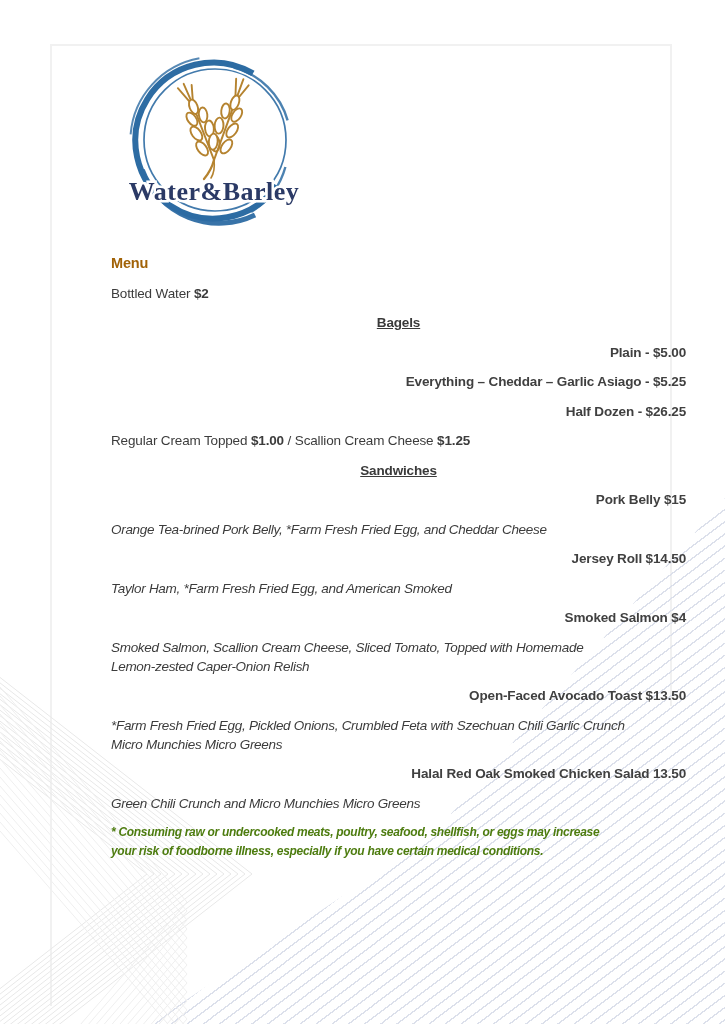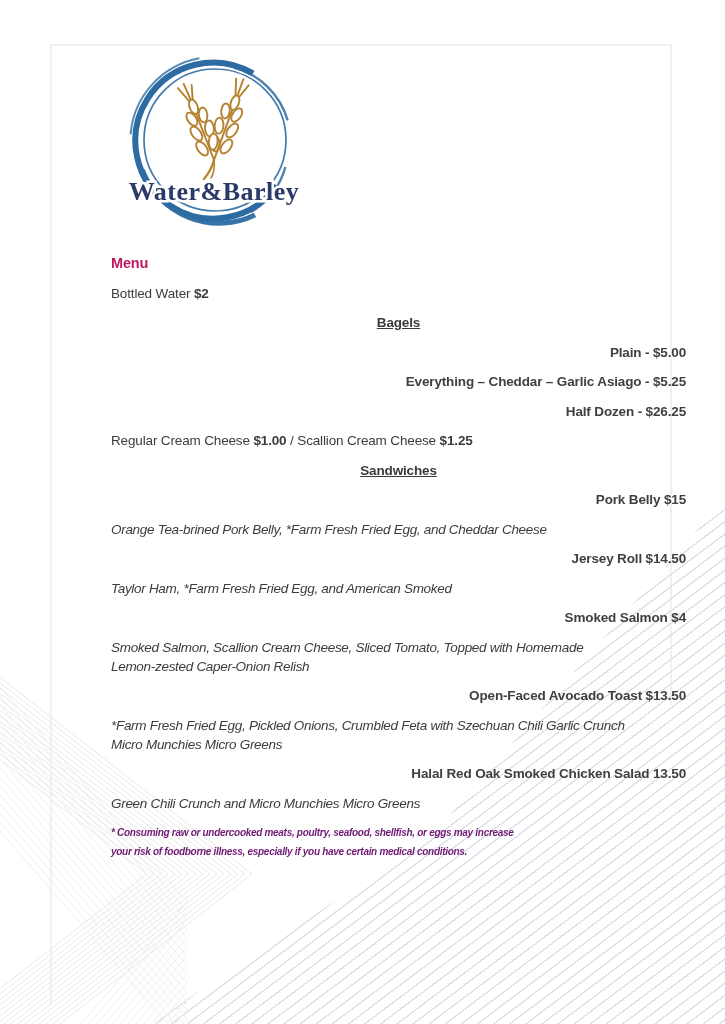--- a/index.html
+++ b/index.html
@@ -23,26 +23,26 @@
 
   
   #logo{position:absolute;left:112px;top:48px;}
 
   
   .menu{
     position:absolute;left:111px;top:254px;width:575px;
     color:#3c3c3c;font-size:13.5px;line-height:19px;letter-spacing:-0.15px;
   }
   .menu p{margin:0 0 10.5px 0;white-space:pre;}
-  .menu .title{font-size:14.5px;font-weight:bold;color:#be185d;}
+  .menu .title{font-size:14.5px;font-weight:bold;color:#a16207;}
   .b{font-weight:bold;}
   .bold{font-weight:bold;color:#404040;text-align:right;}
   .head-u{font-weight:bold;text-decoration:underline;color:#3a3a3a;text-align:center;}
   .it{font-style:italic;letter-spacing:-0.3px;}
-  .bold-it{font-style:italic;font-weight:bold;font-size:10px;letter-spacing:-0.3px;color:#701a75;}
+  .bold-it{font-style:italic;font-weight:bold;font-size:12px;letter-spacing:-0.3px;color:#4d7c0f;}
 </style>
 </head>
 <body>
 
 <div class="frame-top"></div>
 <div class="frame-left"></div>
 <div class="frame-right"></div>
 
 <div id="stripes" style="background: repeating-linear-gradient(143deg, transparent 0px, transparent 8.3px, rgb(220, 224, 235) 8.3px, rgb(220, 224, 235) 9.7px);"></div>
 <svg id="fan-svg" width="725" height="1024" viewBox="0 0 725 1024">
@@ -139,21 +139,21 @@
   <p><span>Bottled Water </span><span class="b">$2</span></p>
 
   <p class="head-u">Bagels</p>
 
   <p class="bold">Plain - $5.00</p>
 
   <p class="bold">Everything – Cheddar – Garlic Asiago - $5.25</p>
 
   <p class="bold">Half Dozen - $26.25</p>
 
-  <p><span>Regular Cream Cheese </span><span class="b">$1.00</span><span> / </span><span>Scallion Cream Cheese </span><span class="b">$1.25</span></p>
+  <p><span>Regular Cream Topped </span><span class="b">$1.00</span><span> / </span><span>Scallion Cream Cheese </span><span class="b">$1.25</span></p>
 
   <p class="head-u">Sandwiches</p>
 
 
   <p class="bold">Pork Belly $15</p>
   <p class="it">Orange Tea-brined Pork Belly, *Farm Fresh Fried Egg, and Cheddar Cheese</p>
 
   <p class="bold">Jersey Roll $14.50</p>
   <p class="it">Taylor Ham, *Farm Fresh Fried Egg, and American Smoked</p>
 

